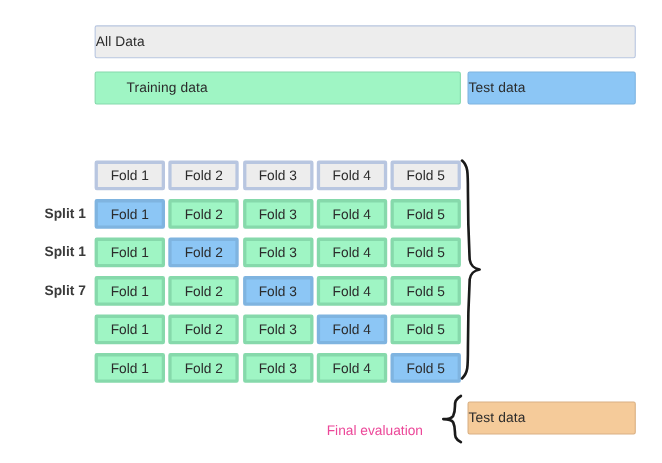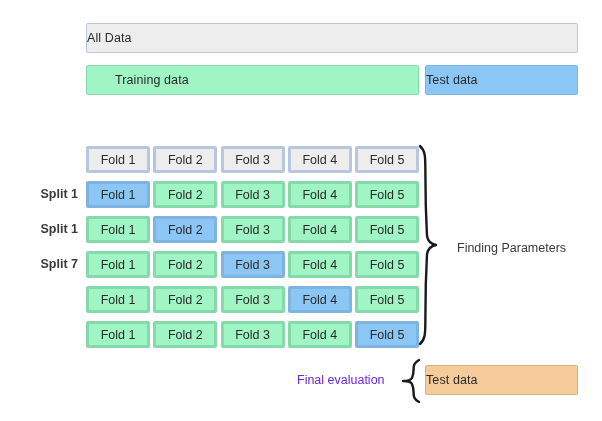--- a/index.html
+++ b/index.html
@@ -110,23 +110,23 @@
     position: absolute;
     left: 457px;
     top: 241px;
     font-size: 12.5px;
     color: #3a3a3a;
     white-space: nowrap;
   }
   #final-evaluation {
     position: absolute;
     left: 297px;
-    top: 373px;
-    font-size: 12.5px;
-    color: #6d28d9;
+    top: 384px;
+    font-size: 12.5px;
+    color: #ec4899;
     white-space: nowrap;
   }
 
   
   #test-data-final { left: 425px; top: 365px; width: 153px; height: 30px; }
 </style>
 </head>
 <body>
 
 <div id="stage">
@@ -256,21 +256,20 @@
     </div>
 
   <svg class="brace" id="brace-params" width="22" height="202" viewBox="0 0 22 202">
     <path d="M 3 2
              C 12 10, 6 18, 10 92
              C 11 98, 14 100, 19 101
              C 14 102, 11 104, 10 110
              C 6 184, 12 192, 3 200" fill="none" stroke="#1a1a1a" stroke-width="2.4" stroke-linecap="round" stroke-linejoin="round"></path>
   </svg>
 
-  <div id="finding-parameters">Finding Parameters</div>
 
   <svg class="brace" id="brace-final" width="22" height="46" viewBox="0 0 22 46">
     <path d="M 19 2
              C 10 7, 16 11, 12 20
              C 11 22, 8 23, 3 23
              C 8 23, 11 24, 12 26
              C 16 35, 10 39, 19 44" fill="none" stroke="#1a1a1a" stroke-width="2.4" stroke-linecap="round" stroke-linejoin="round"></path>
   </svg>
 
   <div id="final-evaluation">Final evaluation</div>

